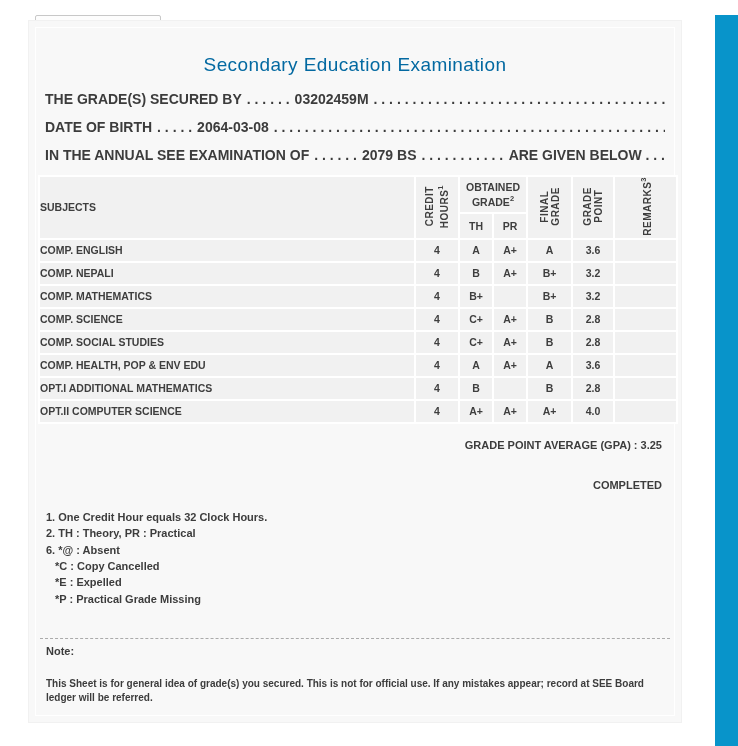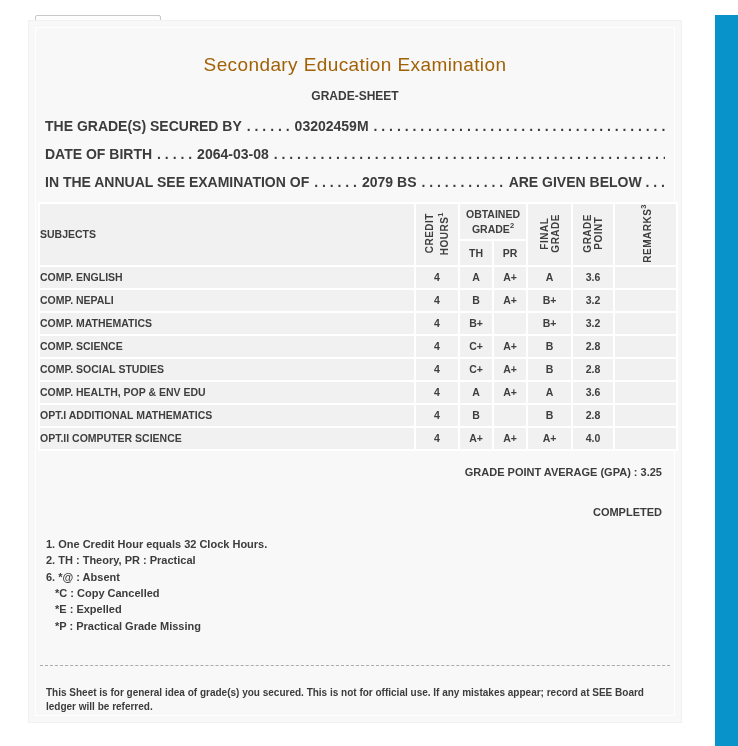--- a/index.html
+++ b/index.html
@@ -32,21 +32,21 @@
     padding: 0 2px;
     color: #3c3c3c;
   }
 
   .title {
     margin: 26px 0 0 0;
     text-align: center;
     font-size: 19px;
     font-weight: 400;
     letter-spacing: 0.4px;
-    color: #a16207;
+    color: #0369a1;
   }
   .subtitle {
     margin-top: 13px;
     text-align: center;
     font-size: 12px;
     font-weight: 700;
   }
 
   .info { margin: 15px 0 0 0; padding: 0 7px; }
   .info-line {
@@ -172,21 +172,20 @@
 </head>
 <body>
 
 <div class="page">
   <div class="blue-bar"></div>
 
   <div class="panel">
     <div class="panel-inner">
 
       <h1 class="title">Secondary Education Examination</h1>
-      <div class="subtitle">GRADE-SHEET</div>
 
       <div class="info">
         <div class="info-line">
           <span class="seg">THE GRADE(S) SECURED BY</span>
           <span class="seg">. . . . . .</span>
           <span class="seg">03202459M</span>
           <span class="trail">. . . . . . . . . . . . . . . . . . . . . . . . . . . . . . . . . . . . . . . . . . . . . . . . . . . . . . . . . . . . . . . . . . . . . . . . . . . . . . . .</span>
         </div>
         <div class="info-line">
           <span class="seg">DATE OF BIRTH</span>
@@ -319,19 +318,20 @@
       <div class="footnotes">
         <div>1. One Credit Hour equals 32 Clock Hours.</div>
         <div>2. TH : Theory, PR : Practical</div>
         <div>6. *@ : Absent</div>
         <div class="fn-indent">*C : Copy Cancelled</div>
         <div class="fn-indent">*E : Expelled</div>
         <div class="fn-indent">*P : Practical Grade Missing</div>
       </div>
 
       <div class="dashed-divider"></div>
+      <div class="note-label">Note:</div>
       <div class="note-text">This Sheet is for general idea of grade(s) you secured. This is not for official use. If any mistakes appear; record at SEE Board ledger will be referred.</div>
 
     </div>
   </div>
 
   <button class="print-btn">Print Gradesheet</button>
 </div>
 
 </body></html>

